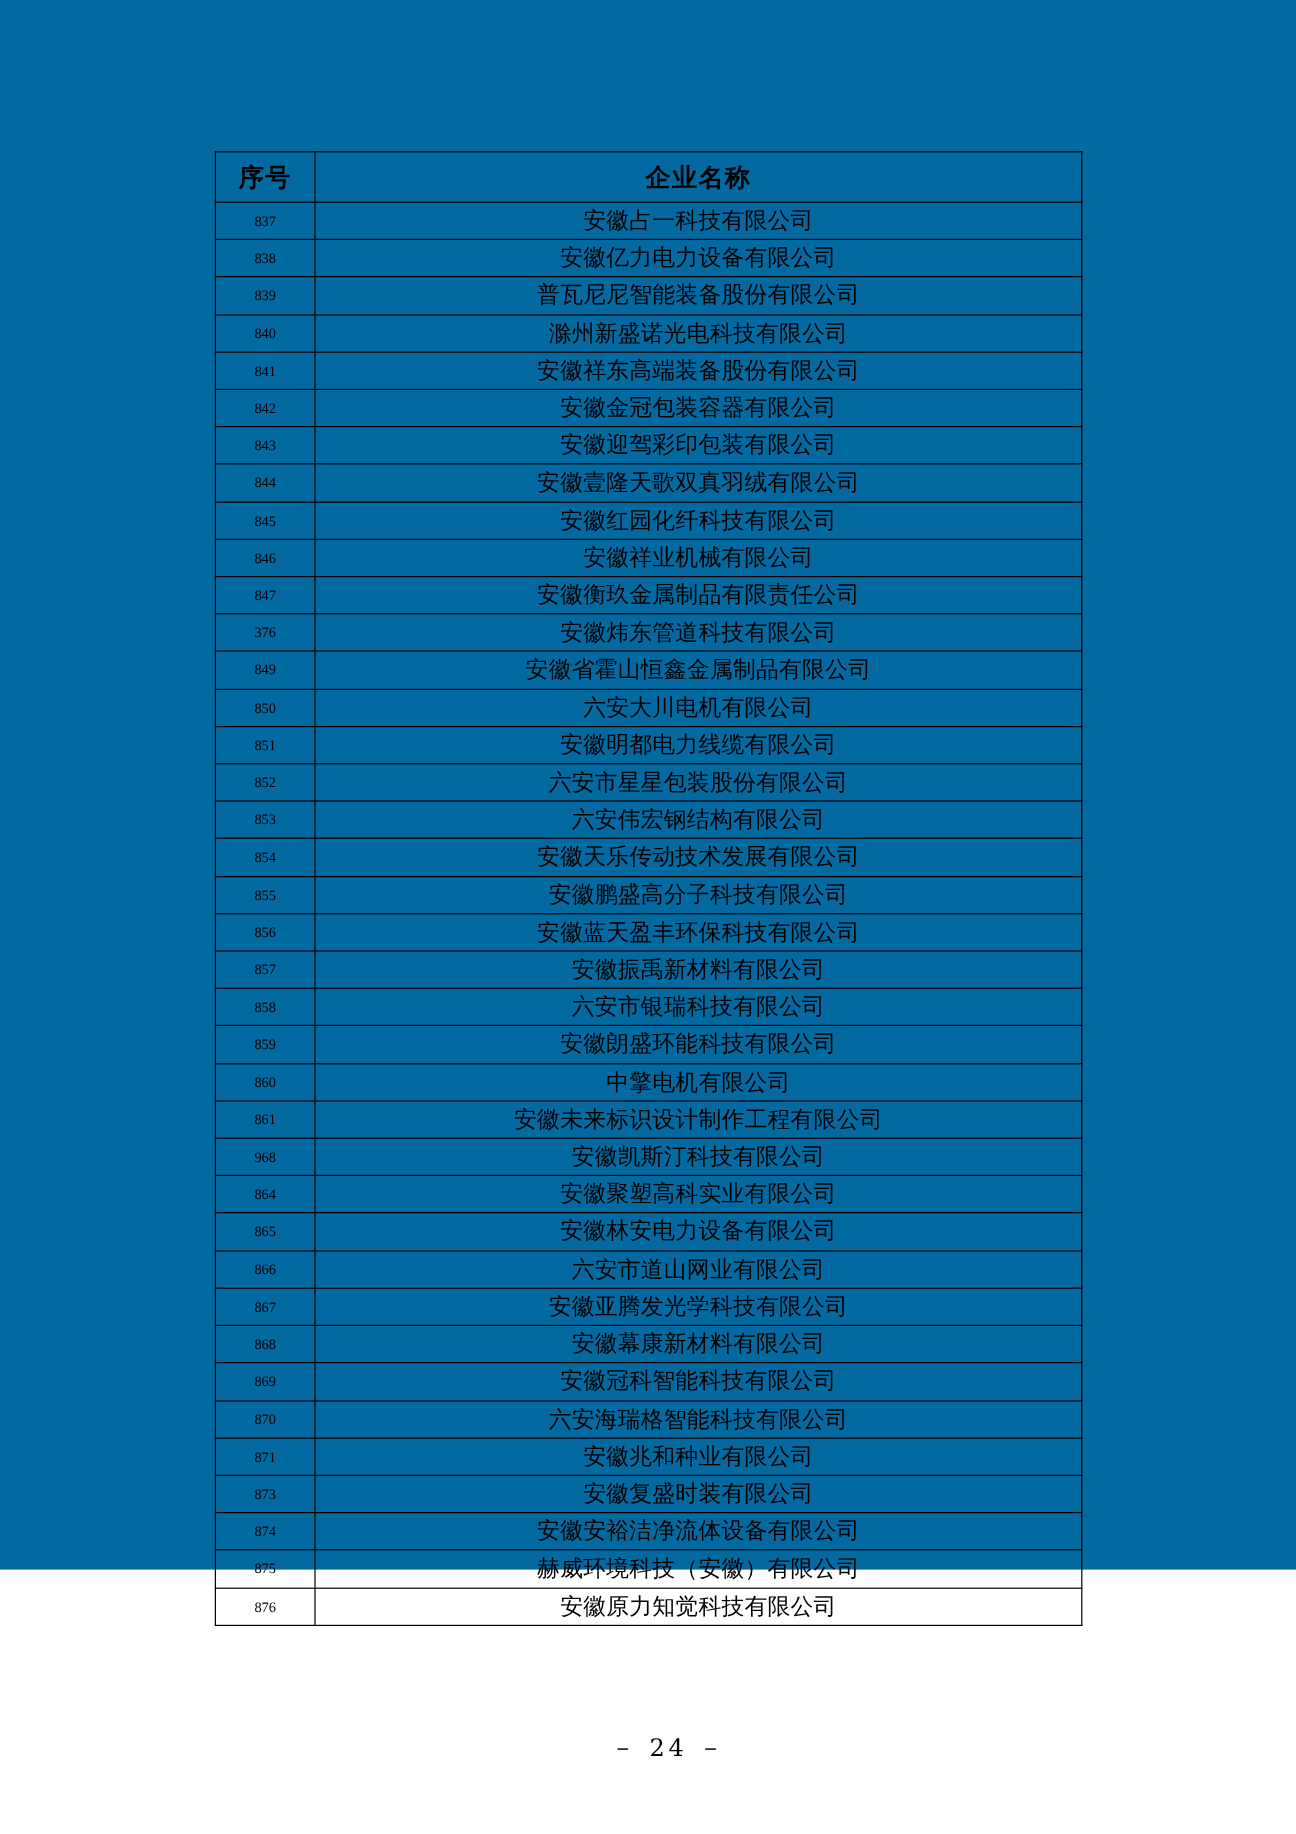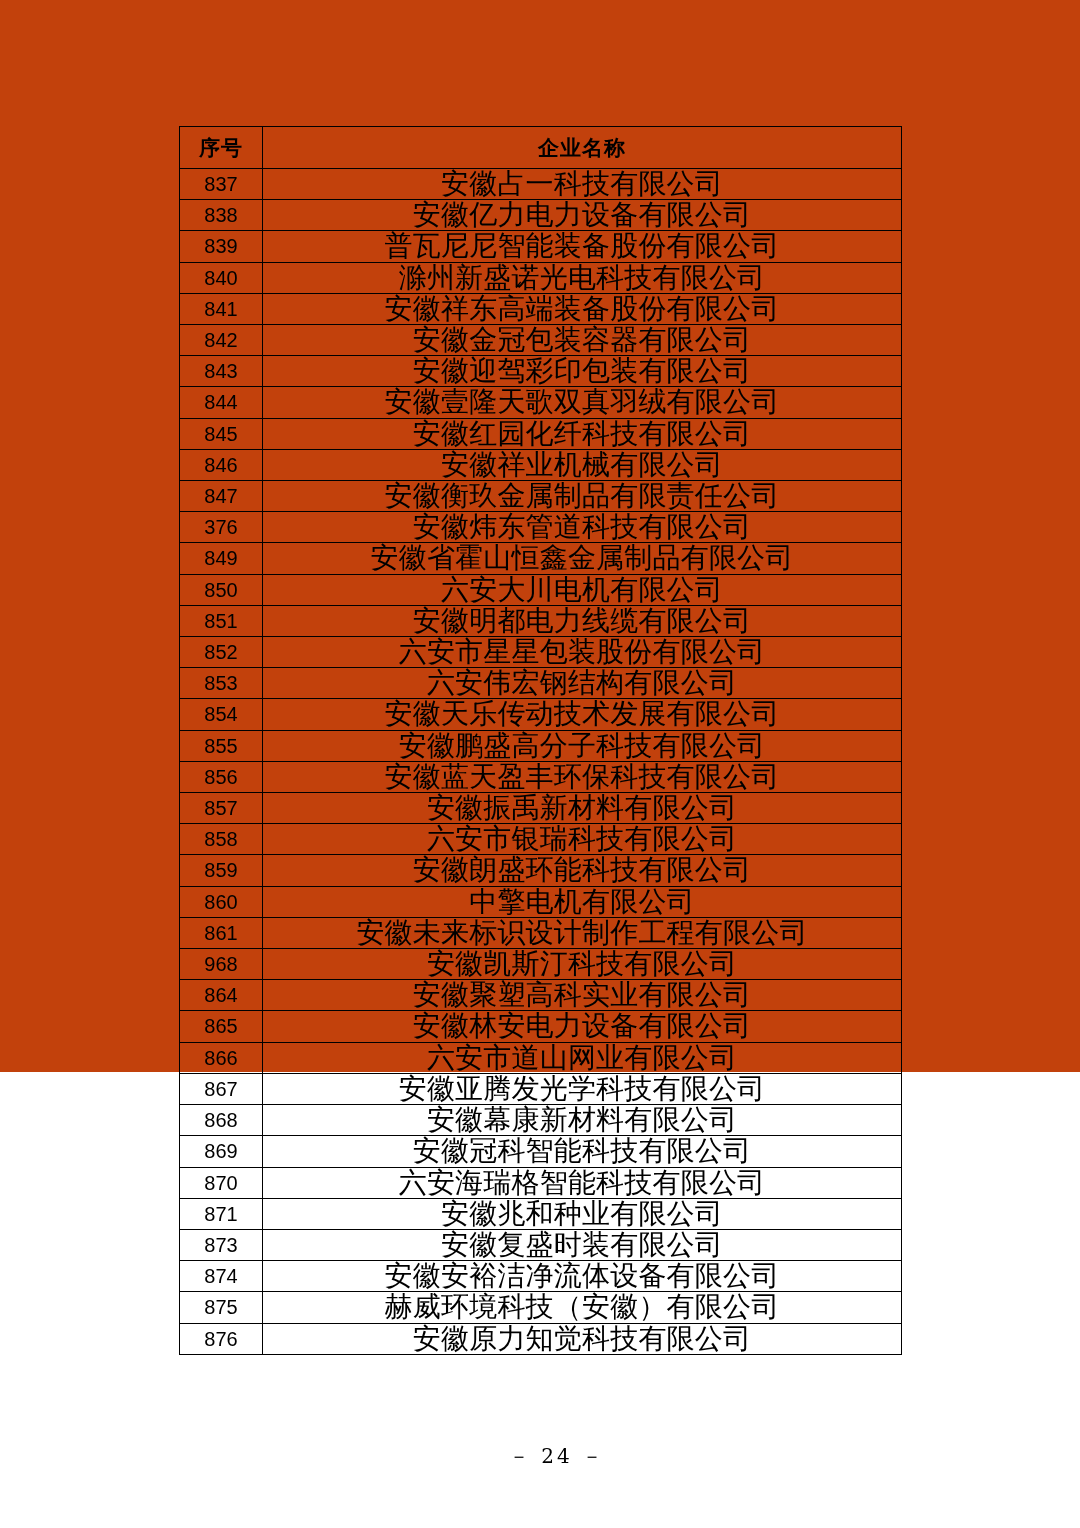--- a/index.html
+++ b/index.html
@@ -13,22 +13,22 @@
     position: relative;
     font-family: "DejaVu Serif", "Liberation Serif", serif;
     color: #000000;
     overflow: hidden;
   }
   .page {
     position: absolute;
     left: 0;
     top: 0;
     width: 1080px;
-    height: 1072px;
-    background: #c2410c;
+    height: 1308px;
+    background: #0369a1;
   }
   .table-wrap {
     position: absolute;
     left: 179px;
     top: 126px;
     width: 722px;
   }
   table.listing {
     border-collapse: collapse;
     width: 722px;
@@ -52,26 +52,27 @@
     height: 41px;
     line-height: 41px;
     font-weight: bold;
     font-size: 21px;
     letter-spacing: 1px;
   }
   th.seq-head { font-size: 20px; }
   th.name-head { font-size: 21px; }
 
   td.seq-cell {
-    font-size: 20px;
-    font-family: Liberation Sans, sans-serif;
+    font-size: 12px;
+    font-family: Liberation Serif, serif;
   }
   td.name-cell {
-    font-size: 28px;
+    font-size: 19px;
     letter-spacing: 0.2px;
+    border-radius: 15px;
   }
 
   .page-footer {
     position: absolute;
     left: 17px;
     top: 1443px;
     width: 1080px;
     text-align: center;
     font-size: 20px;
     letter-spacing: 3px;

